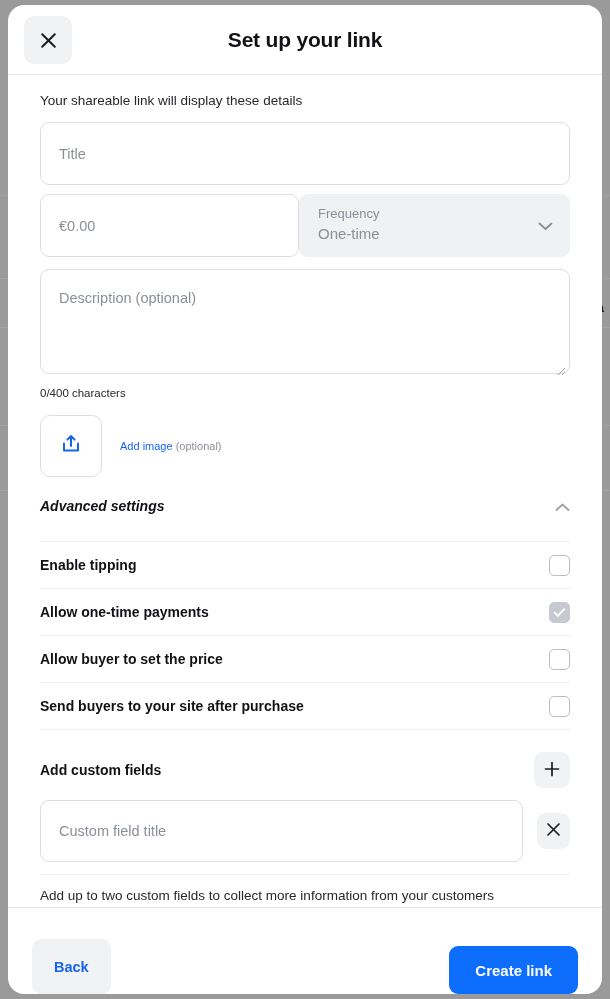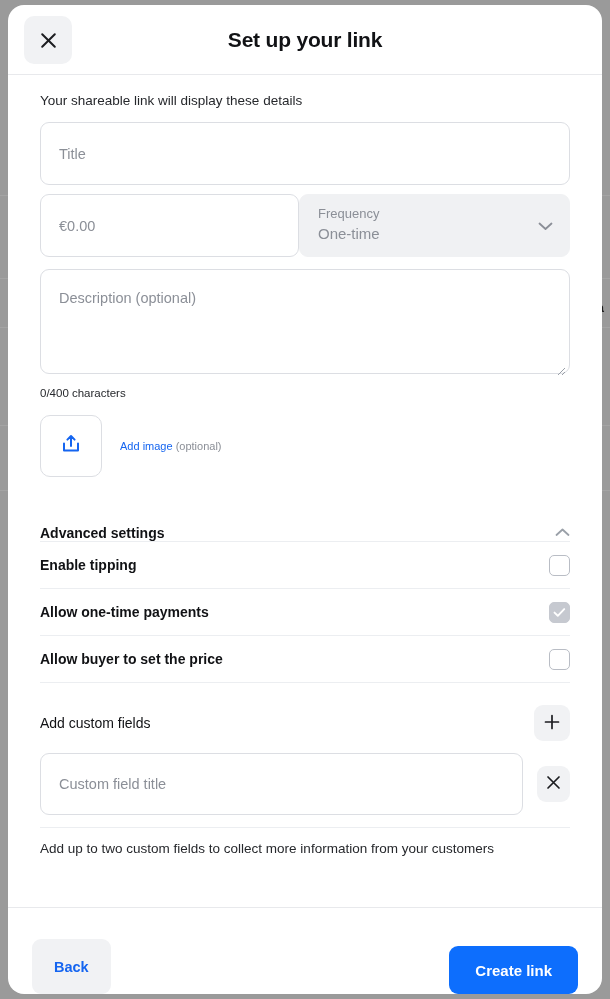--- a/index.html
+++ b/index.html
@@ -179,26 +179,27 @@
   .upload-label {
     margin-left: 18px;
     font-size: 11px;
   }
   .upload-link { color: #1565f0; cursor: pointer; }
   .upload-optional { color: #8b8f97; }
 
   
   .adv-header {
     display: flex;
-    align-items: flex-end;
+    align-items: flex-start;
     justify-content: space-between;
     height: 44px;
     margin-top: 21px;
     border-bottom: 1px solid #eceef1;
     cursor: pointer;
+    font-style: italic;
   }
   .adv-title {
     font-size: 14px;
     font-weight: 700;
     color: #111215;
   }
 
   .toggle-row {
     display: flex;
     align-items: center;
@@ -228,21 +229,21 @@
 
   
   .cf-header {
     display: flex;
     align-items: center;
     justify-content: space-between;
     margin-top: 22px;
   }
   .cf-title {
     font-size: 14px;
-    font-weight: 400;
+    font-weight: 700;
     color: #111215;
   }
   .icon-btn {
     width: 36px; height: 36px;
     background: #f1f2f4;
     border: none;
     border-radius: 9px;
     display: flex; align-items: center; justify-content: center;
     cursor: pointer;
   }
@@ -397,20 +398,24 @@
             <path d="M1.5 5.6 L4.8 8.8 L11.2 2.1" fill="none" stroke="#ffffff" stroke-width="1.9" stroke-linecap="round" stroke-linejoin="round"></path>
           </svg>
         </span>
       </div>
 
       <div class="toggle-row">
         <span class="toggle-label">Allow buyer to set the price</span>
         <span class="cbox"></span>
       </div>
 
+      <div class="toggle-row">
+        <span class="toggle-label">Send buyers to your site after purchase</span>
+        <span class="cbox"></span>
+      </div>
 
       <div class="cf-header">
         <span class="cf-title">Add custom fields</span>
         <button class="icon-btn">
           <span>
             <svg width="16" height="16" viewBox="0 0 16 16">
               <path d="M8 1.5 L8 14.5 M1.5 8 L14.5 8" stroke="#1c1d20" stroke-width="1.7" stroke-linecap="round"></path>
             </svg>
           </span>
         </button>

